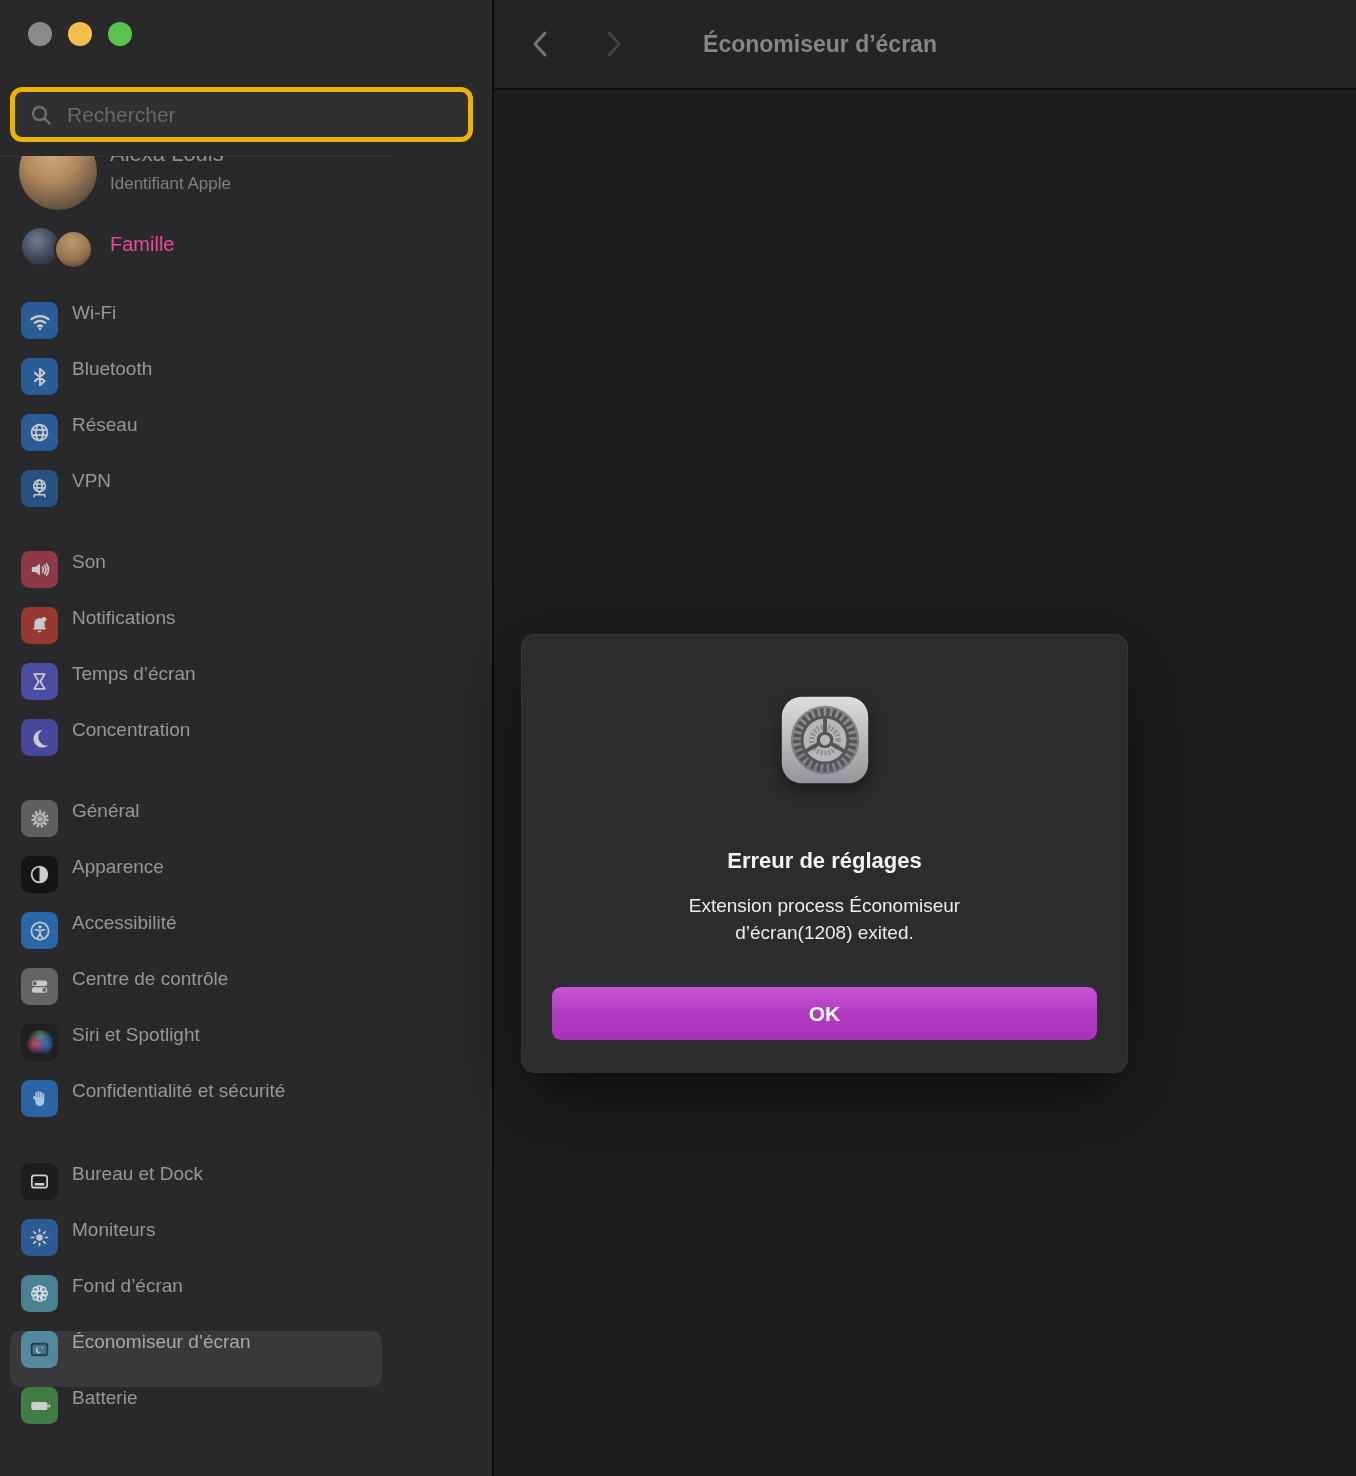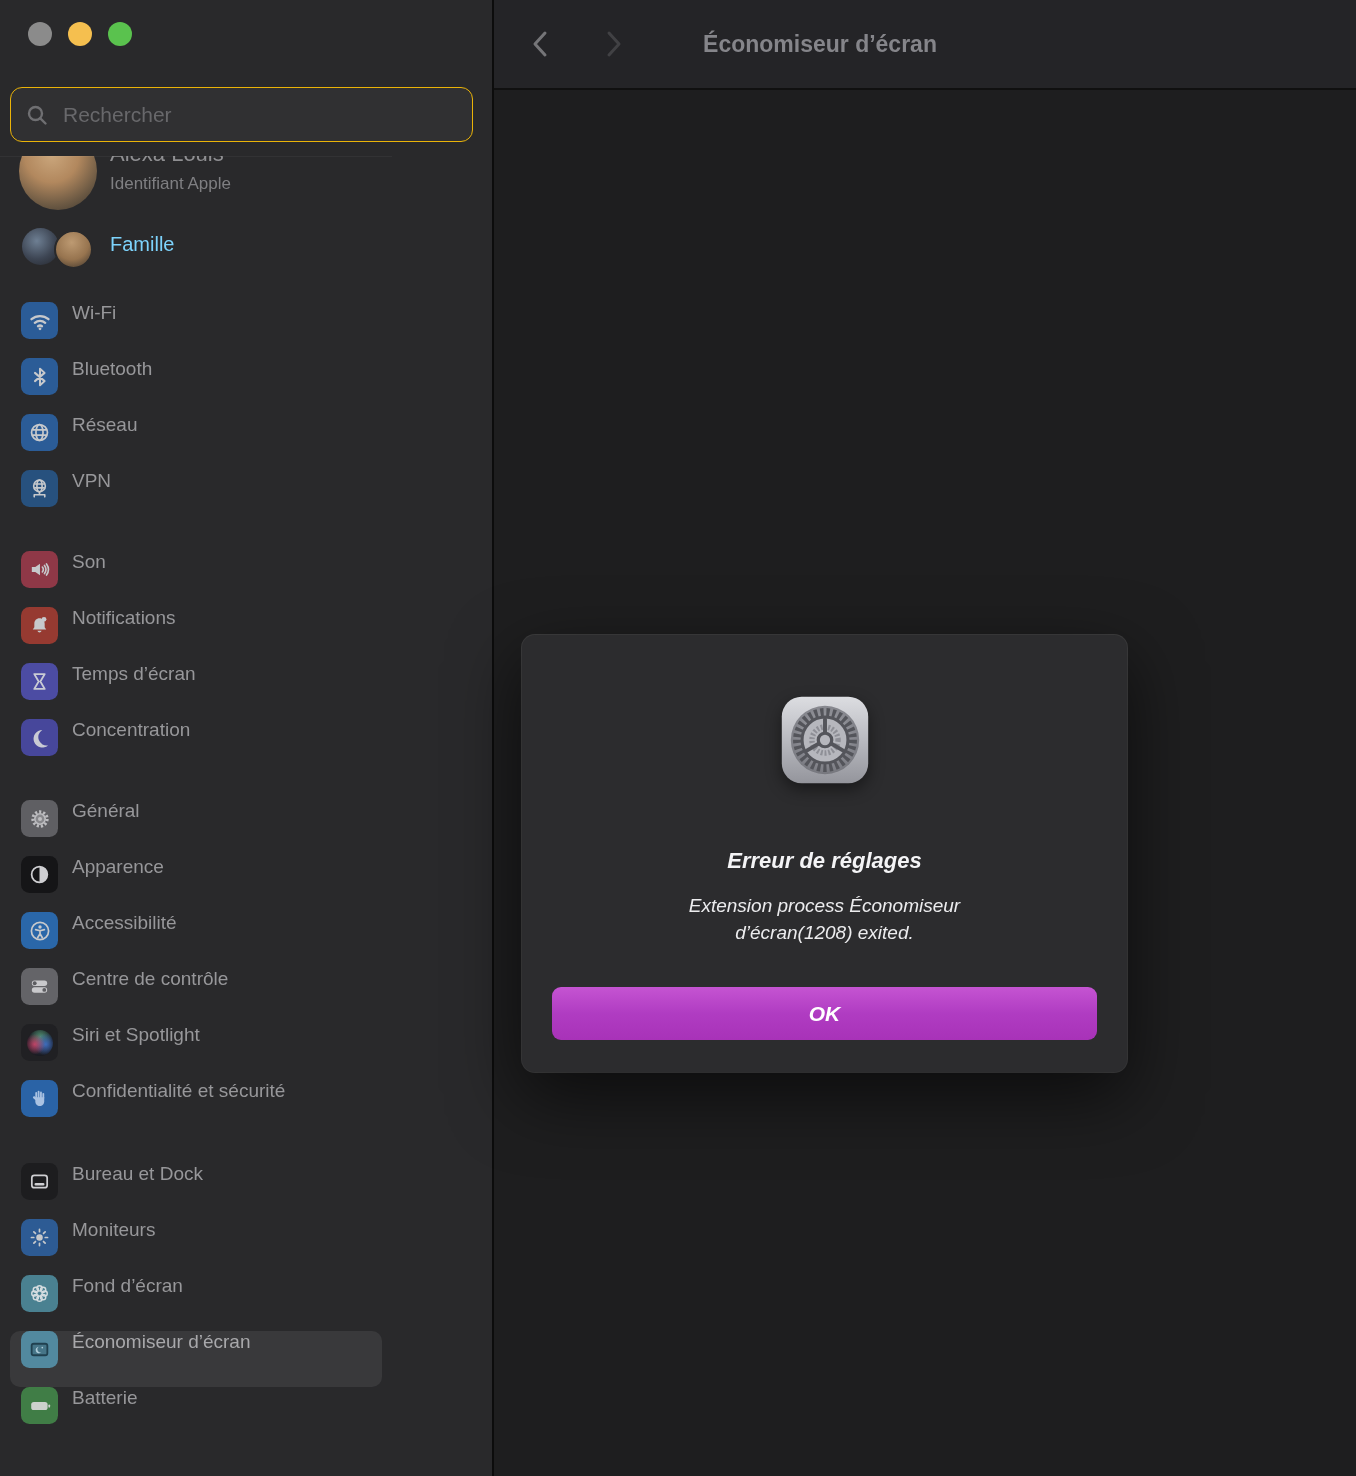--- a/index.html
+++ b/index.html
@@ -17,41 +17,41 @@
 
   
   .lights{position:absolute;left:28px;top:22px;display:flex;gap:16px;}
   .light{width:24px;height:24px;border-radius:50%;}
   .light.close{background:#8b8b8b;}
   .light.min{background:#f5bf4f;}
   .light.max{background:#5ac24e;}
 
   
   .search{position:absolute;left:10px;top:87px;width:463px;height:55px;border-radius:12px;
-    background:#303032;border:1px solid #eab308;box-sizing:border-box;display:flex;align-items:center;padding:0 14px;}
+    background:#303032;border:5px solid #eab308;box-sizing:border-box;display:flex;align-items:center;padding:0 14px;}
   .search svg{flex:0 0 auto;}
   .search .ph{margin-left:14px;font-size:21px;color:#68686b;}
 
   
   .scroll{position:absolute;left:0;top:156px;width:392px;height:1320px;overflow:hidden;}
   .scroll::before{content:"";position:absolute;left:0;top:0;width:100%;height:1px;background:rgba(255,255,255,0.045);z-index:5;}
   .scroll-inner{position:relative;margin-top:-24px;}
 
   .prow{position:relative;height:86px;margin:0 10px;}
   .avatar-big{position:absolute;left:9px;top:0;width:78px;height:78px;border-radius:50%;
     background:radial-gradient(circle at 42% 30%,#caa67c 0%,#b2885e 38%,#6d5a44 70%,#33302b 100%);}
   .pname{position:absolute;left:100px;top:9px;font-size:22px;color:#8f8f92;}
   .psub{position:absolute;left:100px;top:42px;font-size:17px;color:#7f7f82;}
 
   .famrow{position:relative;height:44px;margin:6px 10px 0 10px;}
   .fam1{position:absolute;left:12px;top:4px;width:37px;height:37px;border-radius:50%;
     background:radial-gradient(circle at 40% 35%,#6e7f93 0%,#3d4553 55%,#23252b 100%);}
   .fam2{position:absolute;left:44px;top:6px;width:35px;height:35px;border-radius:50%;border:2px solid #29292b;
     background:radial-gradient(circle at 45% 30%,#bd9a72 0%,#97744f 55%,#3a332c 100%);}
-  .famlbl{position:absolute;left:100px;top:9px;font-size:20px;color:#7dd3fc;}
+  .famlbl{position:absolute;left:100px;top:9px;font-size:20px;color:#ec4899;}
 
   .group{margin-top:25px;}
   .g1{margin-top:34px;}
   .g4{margin-top:27px;}
   .row{display:flex;align-items:flex-start;height:56px;margin:0 10px;border-radius:10px;padding-left:11px;box-sizing:border-box;}
   .row.sel{background:#39393b;}
   .ic{width:37px;height:37px;border-radius:8.5px;display:flex;align-items:center;justify-content:center;flex:0 0 auto;}
   .lbl{margin-left:14px;font-size:19px;color:#97979a;white-space:nowrap;}
   .row.sel .lbl{color:#a8a8ab;}
 
@@ -63,21 +63,21 @@
       radial-gradient(circle at 52% 25%,rgba(86,160,120,.8) 0%,rgba(86,160,120,0) 50%),
       radial-gradient(circle at 50% 50%,#3a3f52 0%,#14151a 80%);}
 
   
   .nav-chevrons{position:absolute;left:34px;top:0;height:88px;display:flex;align-items:center;gap:46px;}
   .page-title{position:absolute;left:326px;top:0;height:88px;display:flex;align-items:center;transform:translateX(-50%);
     font-size:23px;font-weight:bold;color:#85858a;white-space:nowrap;}
 
   
   .dialog{position:absolute;left:522px;top:635px;width:605px;height:437px;border-radius:13px;
-    background:#2c2c2e;box-shadow:0 0 0 1px rgba(255,255,255,0.13),0 24px 70px rgba(0,0,0,0.6);font-style:italic;}
+    background:#2c2c2e;box-shadow:0 0 0 1px rgba(255,255,255,0.13),0 24px 70px rgba(0,0,0,0.6);}
   .appicon{position:absolute;left:50%;top:60px;transform:translateX(-50%);width:90px;height:90px;
     filter:drop-shadow(0 6px 8px rgba(0,0,0,0.45));}
   .dtitle{position:absolute;left:0;top:213px;width:100%;text-align:center;font-size:22px;font-weight:bold;color:#f4f4f6;}
   .dmsg{position:absolute;left:50%;top:257px;transform:translateX(-50%);width:345px;text-align:center;
     font-size:19px;line-height:27px;color:#ececee;}
   .okbtn{position:absolute;left:30px;top:352px;width:545px;height:53px;border:none;border-radius:9px;
     background:linear-gradient(180deg,#c554d2 0%,#b03cc2 50%,#a832b8 100%);
     color:#ffffff;font-size:21px;font-weight:bold;font-family:inherit;display:flex;align-items:center;justify-content:center;}
 </style>
 </head>

